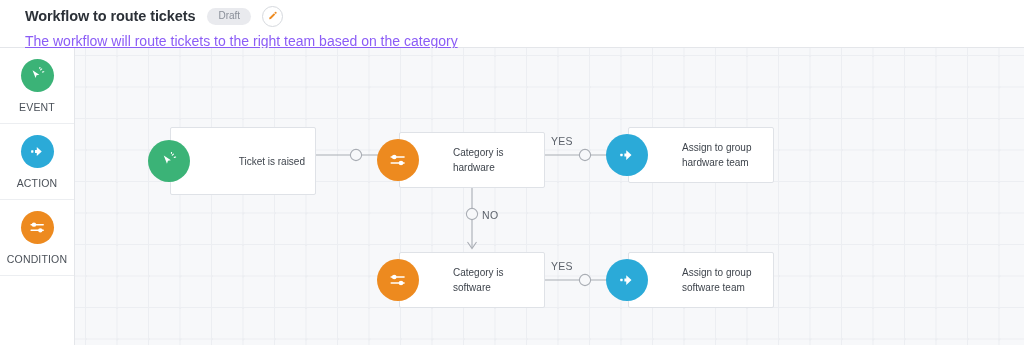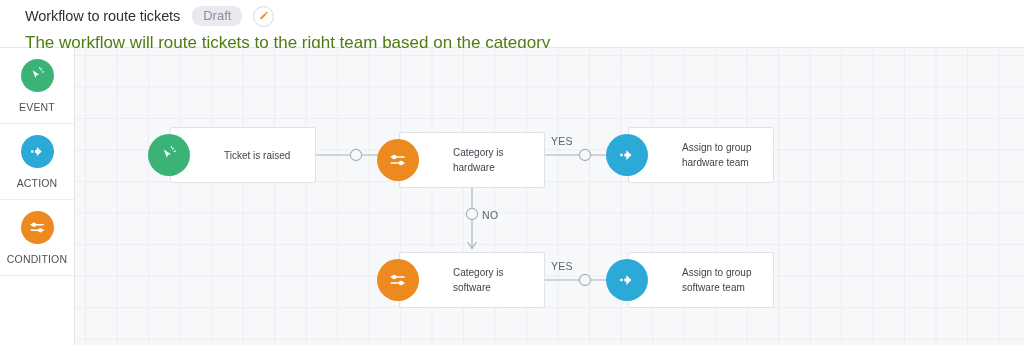--- a/index.html
+++ b/index.html
@@ -34,30 +34,30 @@
     box-sizing: border-box;
   }
   .header-row {
     display: flex;
     align-items: center;
     padding: 5px 0 0 25px;
     height: 22px;
   }
   .wf-title {
     font-size: 14.5px;
-    font-weight: normal;
+    font-weight: bold;
     color: #2c3138;
     letter-spacing: -0.1px;
     white-space: nowrap;
   }
   .status-badge {
     margin-left: 12px;
     background: #e9eaee;
     color: #8a8f99;
-    font-size: 13px;
+    font-size: 10px;
     border-radius: 9px;
     padding: 3px 11px 4px 11px;
     line-height: 1;
     white-space: nowrap;
   }
   .edit-btn {
     margin-left: 11px;
     width: 21px;
     height: 21px;
     border-radius: 50%;
@@ -65,23 +65,24 @@
     background: #ffffff;
     display: flex;
     align-items: center;
     justify-content: center;
     box-sizing: border-box;
     cursor: pointer;
     padding: 0;
   }
   .wf-desc {
     padding: 6px 0 0 25px;
-    font-size: 17px;
-    color: #4d7c0f;
-    white-space: nowrap;
+    font-size: 14px;
+    color: #8b5cf6;
+    white-space: nowrap;
+    text-decoration: underline;
   }
 
   
   .sidebar {
     position: absolute;
     left: 0;
     top: 48px;
     width: 75px;
     height: 297px;
     background: #ffffff;
@@ -263,21 +264,21 @@
       <g>
         <line x1="470" y1="232" x2="549" y2="232" stroke="#a9adb4" stroke-width="1.1" marker-end="url(#arrow)"></line>
         <circle cx="510" cy="232" r="5.6" fill="#f7f8fa" stroke="#a9adb4" stroke-width="1.1"></circle>
       </g>
     </svg>
 
     <div class="edge-label" style="left:476px; top:87px;">YES</div>
     <div class="edge-label" style="left:407px; top:161px;">NO</div>
     <div class="edge-label" style="left:476px; top:212px;">YES</div>
 
-    <div class="node" style="left:95px; top:79px; width:146px; height:56px;">
+    <div class="node" style="left:95px; top:79px; width:146px; height:68px;justify-content:flex-end;">
       <div class="node-badge" style="background:#3bb377">
         <svg width="18" height="18" viewBox="0 0 24 24">
           <path d="M5 4.6l9.6 6.5-4 .7-1.3 3.9L5 4.6z" fill="#ffffff"></path>
           <path d="M16.4 4.2l1.5-1.4M19 7.2l1.9-.5M15.2 1.9l.2-1.6" stroke="#ffffff" stroke-width="1.5" stroke-linecap="round" fill="none"></path>
         </svg>
       </div>
       <div class="node-label">Ticket is raised</div>
     </div>
 
     <div class="node" style="left:324px; top:84px; width:146px; height:56px;">

